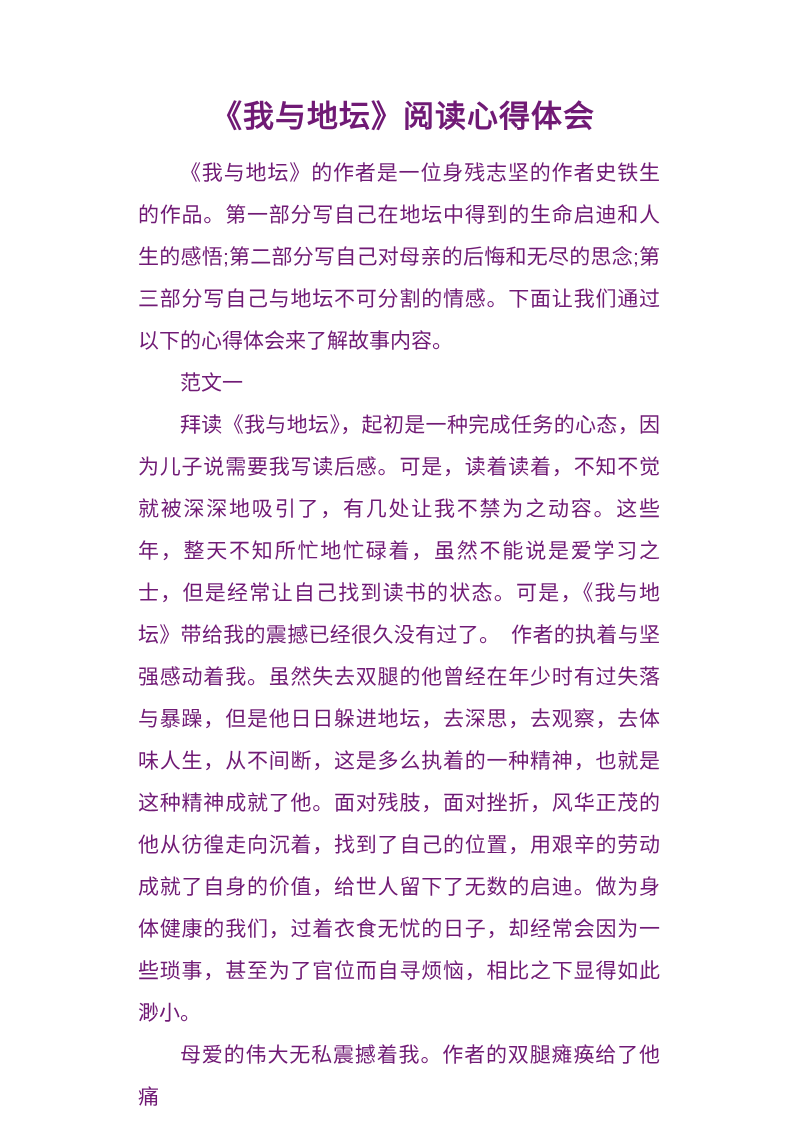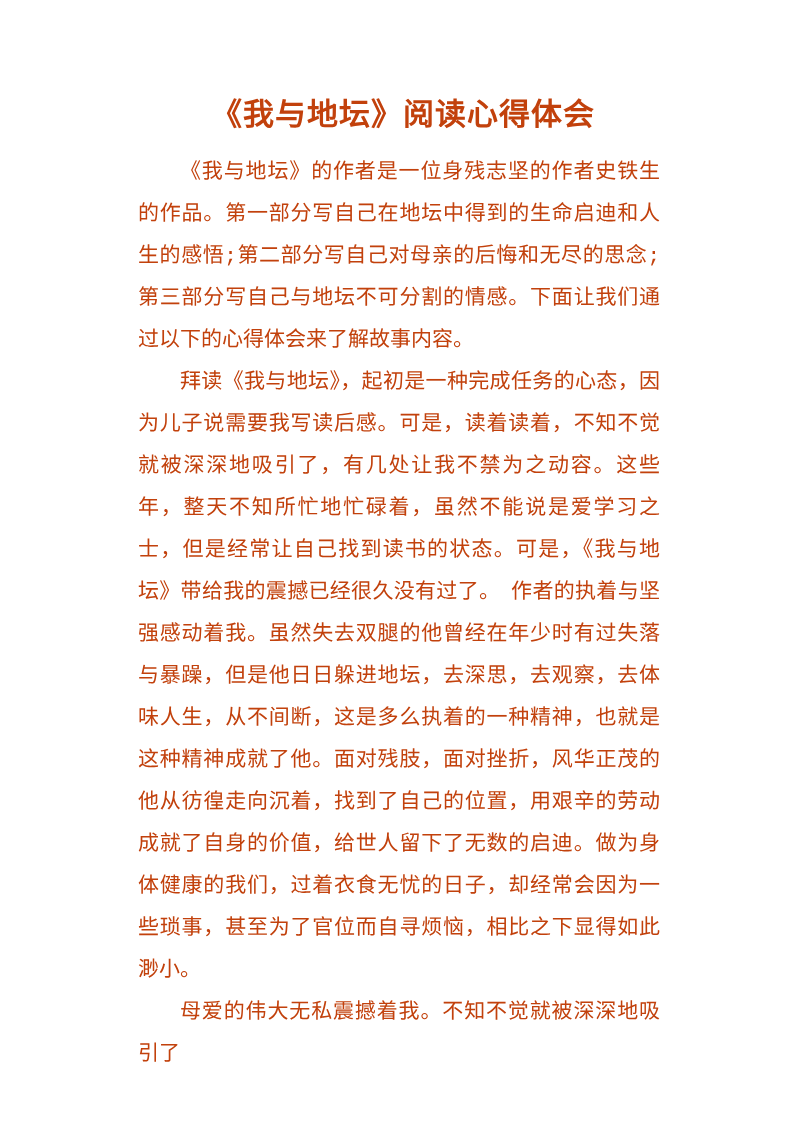--- a/index.html
+++ b/index.html
@@ -6,22 +6,22 @@
     margin: 0;
     padding: 0;
     background: #ffffff;
   }
   .page {
     position: relative;
     width: 800px;
     height: 1132px;
     background: #ffffff;
     overflow: hidden;
-    font-family: Liberation Mono, monospace;
-    color: #c2410c;
+    font-family: Liberation Sans, sans-serif;
+    color: #701a75;
   }
   .content {
     position: absolute;
     left: 114px;
     top: 94px;
     width: 546px;
   }
   .doc-title {
     margin: 0;
     padding: 0 0 0 32px;
@@ -47,17 +47,18 @@
   }
 </style>
 </head>
 <body>
 
 <div class="page">
   <div class="content">
     <h1 class="doc-title">《我与地坛》阅读心得体会</h1>
     <div class="doc-body">
       <p>《我与地坛》的作者是一位身残志坚的作者史铁生的作品。第一部分写自己在地坛中得到的生命启迪和人生的感悟;第二部分写自己对母亲的后悔和无尽的思念;第三部分写自己与地坛不可分割的情感。下面让我们通过以下的心得体会来了解故事内容。</p>
+      <p>范文一</p>
       <p>拜读《我与地坛》，起初是一种完成任务的心态，因为儿子说需要我写读后感。可是，读着读着，不知不觉就被深深地吸引了，有几处让我不禁为之动容。这些年，整天不知所忙地忙碌着，虽然不能说是爱学习之士，但是经常让自己找到读书的状态。可是，《我与地坛》带给我的震撼已经很久没有过了。　作者的执着与坚强感动着我。虽然失去双腿的他曾经在年少时有过失落与暴躁，但是他日日躲进地坛，去深思，去观察，去体味人生，从不间断，这是多么执着的一种精神，也就是这种精神成就了他。面对残肢，面对挫折，风华正茂的他从彷徨走向沉着，找到了自己的位置，用艰辛的劳动成就了自身的价值，给世人留下了无数的启迪。做为身体健康的我们，过着衣食无忧的日子，却经常会因为一些琐事，甚至为了官位而自寻烦恼，相比之下显得如此渺小。</p>
-      <p>母爱的伟大无私震撼着我。不知不觉就被深深地吸引了</p>
+      <p>母爱的伟大无私震撼着我。作者的双腿瘫痪给了他痛</p>
     </div>
   </div>
 </div>
 
 </body></html>

